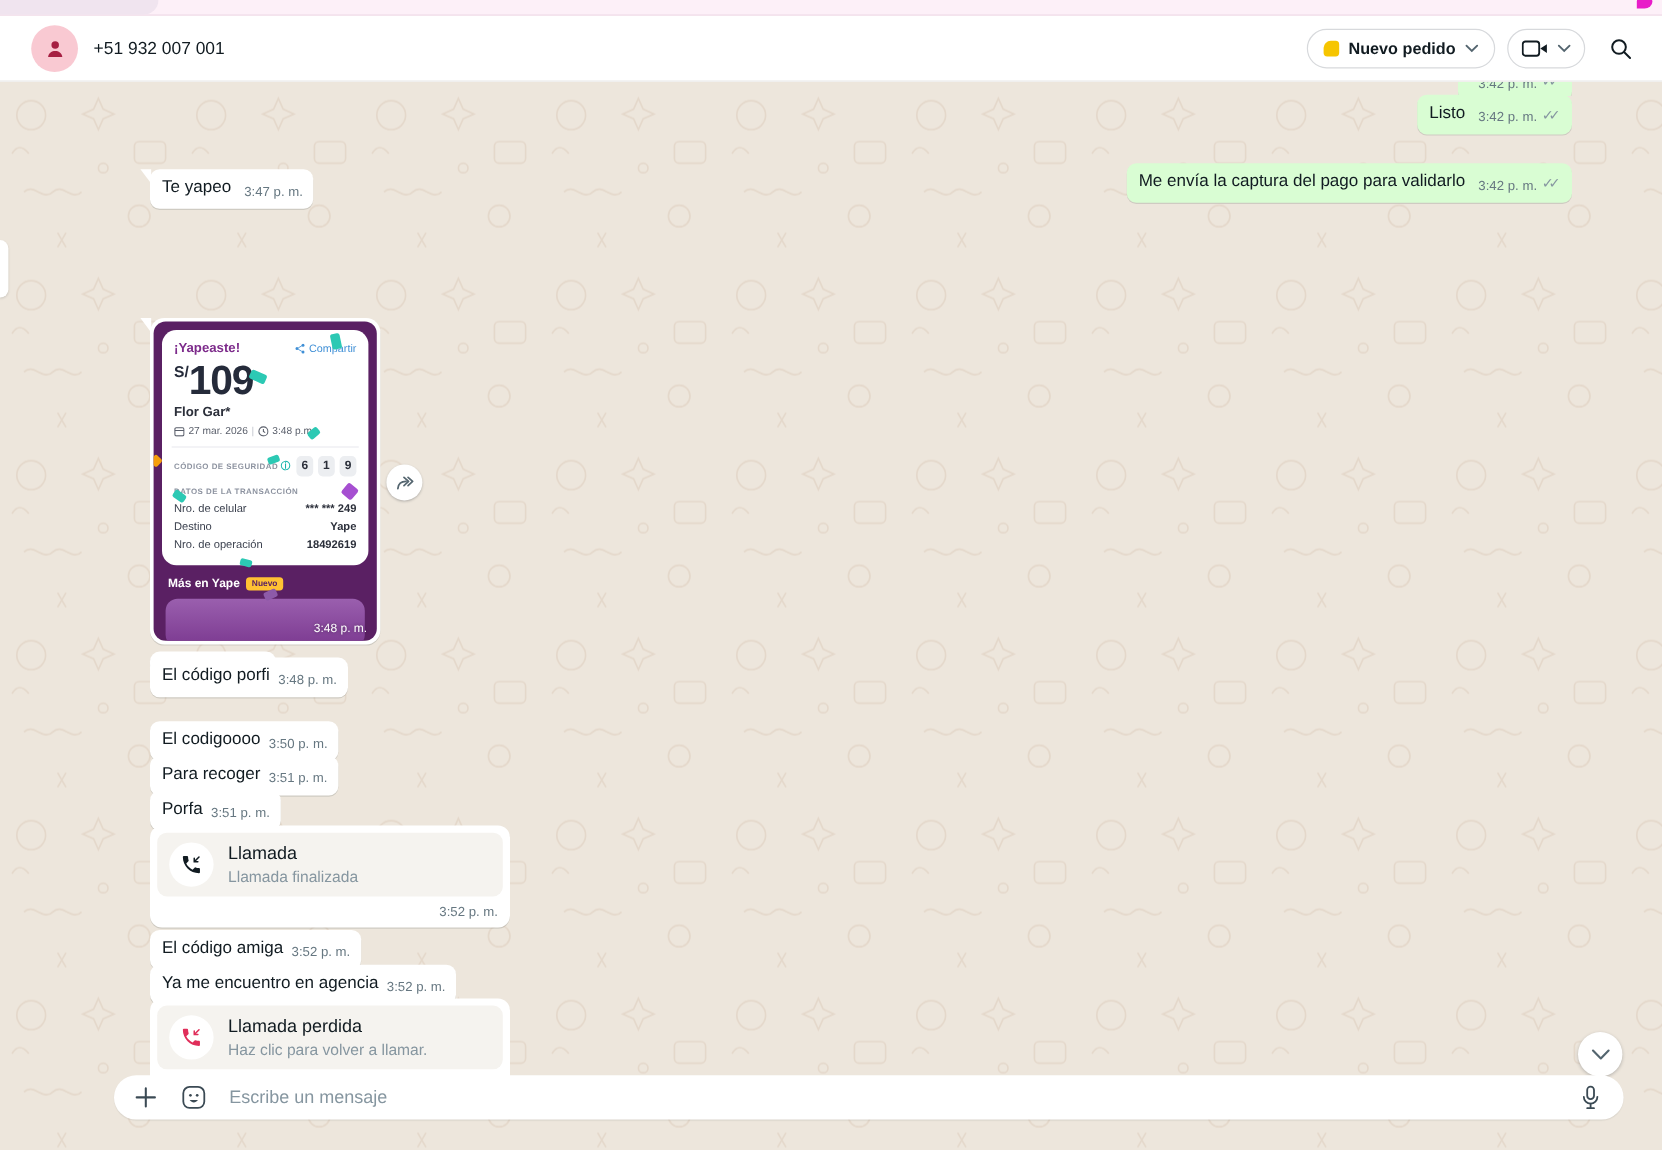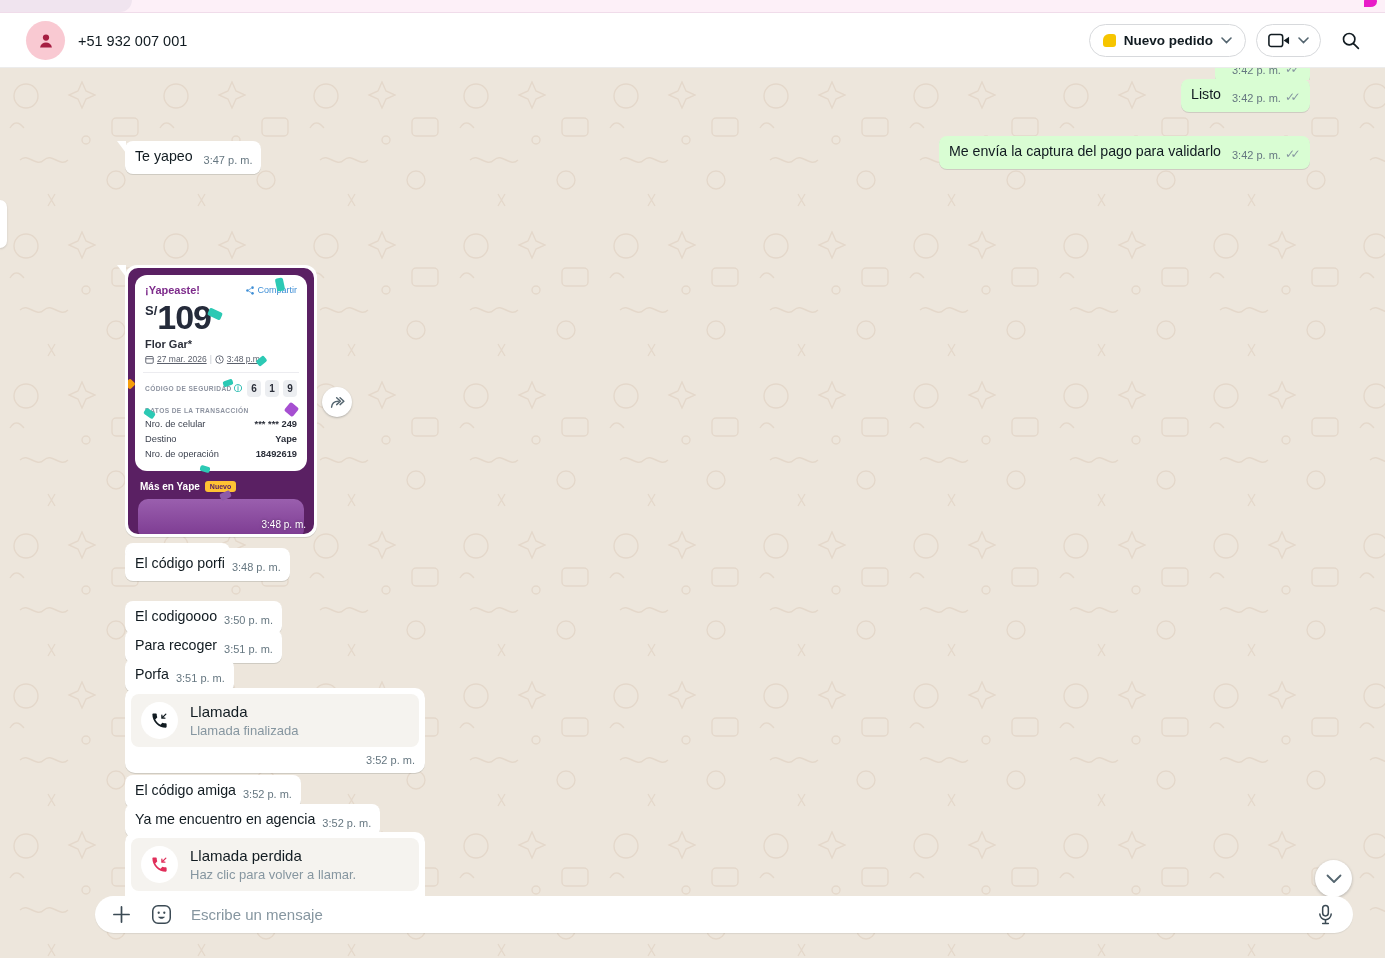--- a/index.html
+++ b/index.html
@@ -45,21 +45,21 @@
   .img-msg::before { content:''; position:absolute; top:0; left:-8px; border-bottom:12px solid transparent; border-right:9px solid #fff; }
   .receipt { position:relative; width:186px; height:266px; background:#5a2063; border-radius:10px; overflow:hidden; font-family:"Liberation Sans",sans-serif; }
   .r-card { position:absolute; left:7px; right:7px; top:7px; height:196px; background:#fff; border-radius:12px; padding:9px 10px; }
   .r-title-row { display:flex; justify-content:space-between; align-items:center; }
   .r-title { font-size:11px; font-weight:bold; color:#7d2b8b; }
   .r-share { font-size:9px; color:#3f8fd6; display:flex; align-items:center; gap:3px; cursor:pointer; }
   .r-amount { margin-top:2px; color:#252b3a; }
   .r-cur { font-size:13px; font-weight:bold; vertical-align:14px; }
   .r-num { font-size:34px; font-weight:bold; letter-spacing:-1px; }
   .r-payee { font-size:11px; font-weight:600; color:#2b2f3a; margin-top:1px; }
-  .r-date { font-size:8.5px; color:#5a5f6b; margin-top:4px; display:flex; align-items:center; gap:3px;text-decoration:underline; }
+  .r-date { font-size:8.5px; color:#5a5f6b; margin-top:4px; display:flex; align-items:center; gap:3px; }
   .r-div { height:1px; background:#ececf0; margin:8px -2px 7px; }
   .r-sec-row { display:flex; justify-content:space-between; align-items:center; }
   .r-label { font-size:6.6px; font-weight:bold; color:#8d93a0; letter-spacing:.4px; }
   .r-info { color:#14b3a8; font-size:8px; font-weight:bold; }
   .r-digits { display:flex; gap:4px; }
   .r-digit { width:14px; height:17px; background:#eceef1; border-radius:4px; font-size:10px; font-weight:bold; color:#2b2f3a; display:flex; align-items:center; justify-content:center; }
   .r-trans-label { margin-top:10px; }
   .r-row { display:flex; justify-content:space-between; font-size:9.3px; margin-top:5px; color:#3d4350; }
   .r-row .val { font-weight:600; color:#2b2f3a; }
   .r-more-row { position:absolute; left:12px; top:213px; display:flex; align-items:center; gap:5px; }

